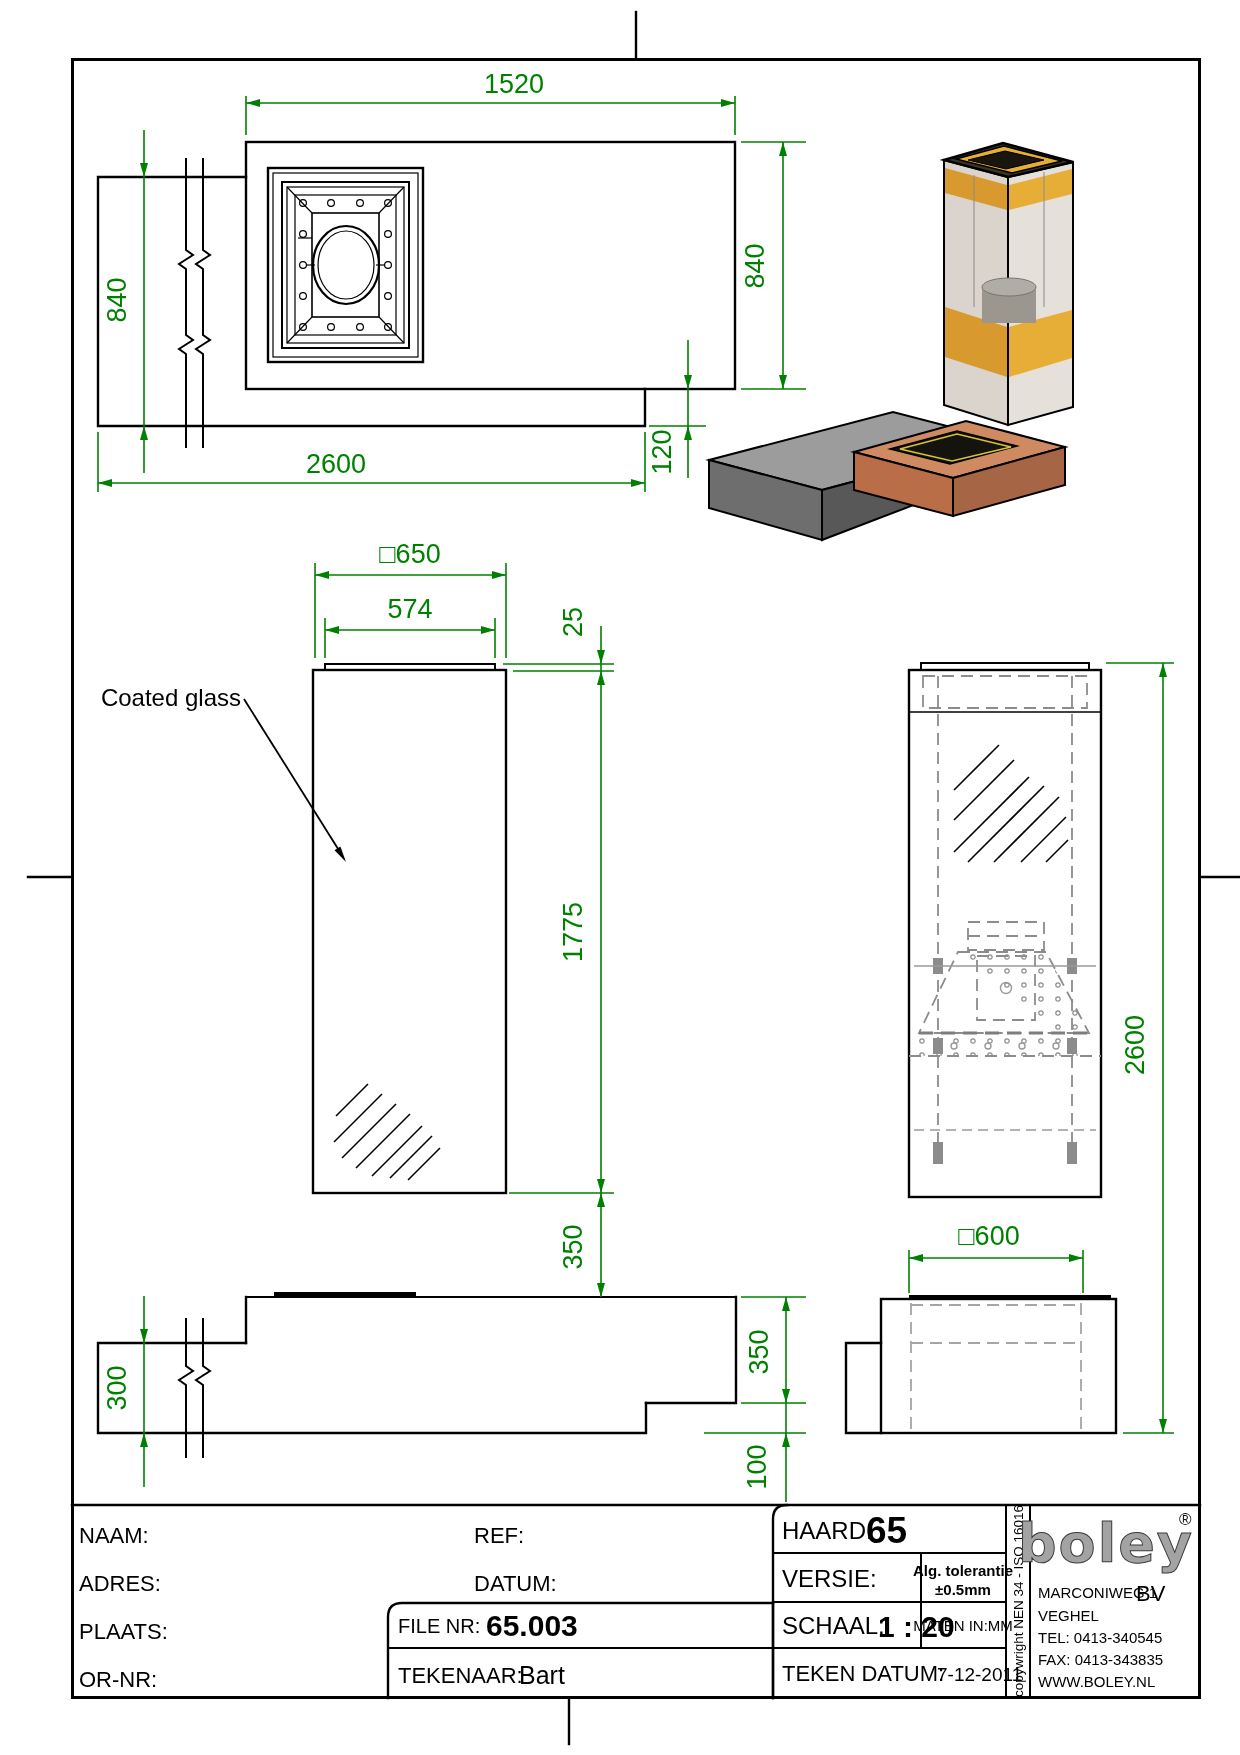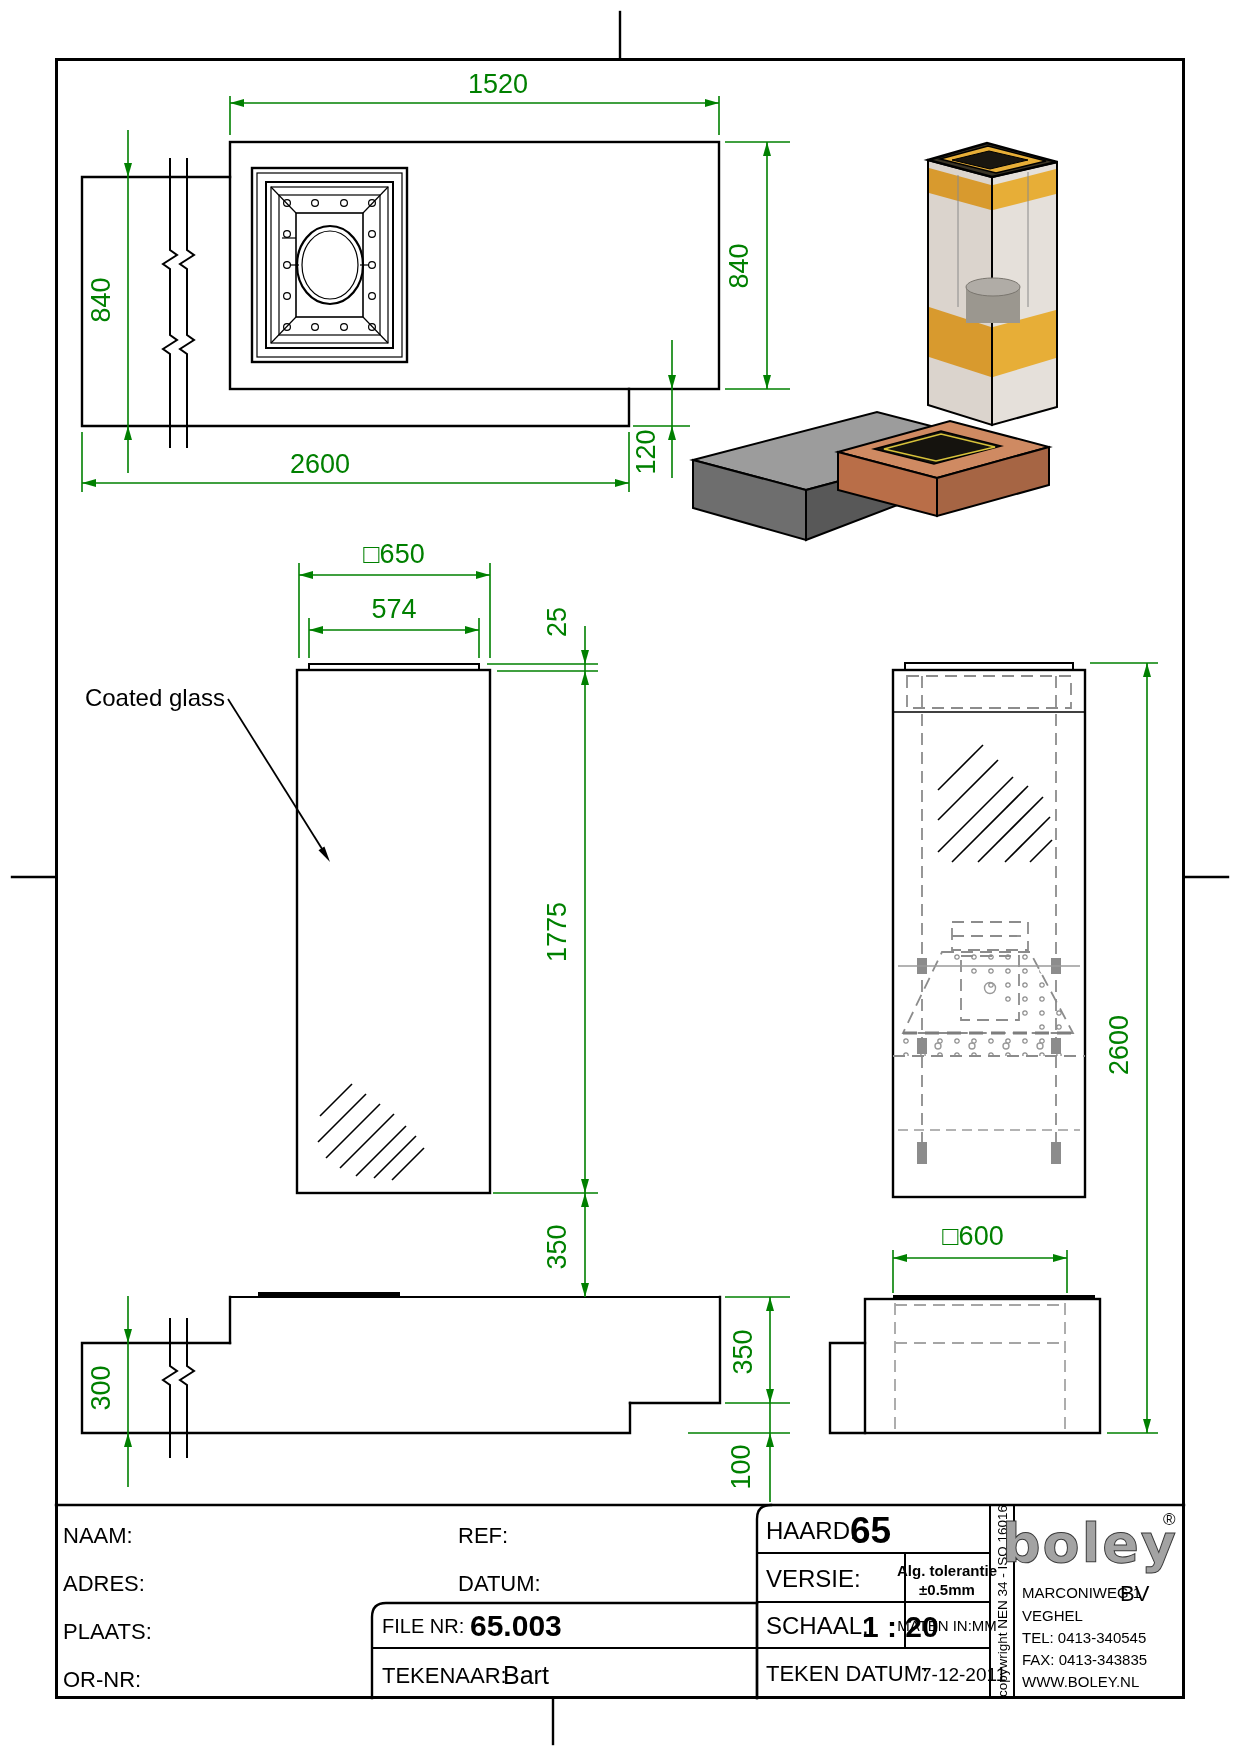--- a/index.html
+++ b/index.html
@@ -1,16 +1,16 @@
 <!DOCTYPE html>
 <html><head>
 <meta charset="utf-8">
 <style>
   html,body{margin:0;padding:0;background:#ffffff;}
-  .page{width:1120px;height:1755px;position:relative;background:#fff;font-family:"Liberation Sans",sans-serif;}
+  .page{width:1120px;height:1755px;position:relative;background:#fff;font-family:"Liberation Sans",sans-serif;padding-left:16px;}
   svg{display:block}
   .ln{stroke:#000;stroke-width:2.4;fill:none;stroke-linecap:square}
   .lnthin{stroke:#000;stroke-width:1.2;fill:none}
   .lnthick{stroke:#000;stroke-width:4;fill:none}
   .dim{stroke:#008000;stroke-width:1.6;fill:none}
   .dimarr{fill:#008000;stroke:none}
   .dimtxt{fill:#008000;font-size:27px;font-family:"Liberation Sans",sans-serif}
   .blktxt{fill:#000;font-size:24px;font-family:"Liberation Sans",sans-serif}
   .hid{stroke:#8c8c8c;stroke-width:1.8;fill:none;stroke-dasharray:12 7}
   .hidthick{stroke:#7d7d7d;stroke-width:3;fill:none;stroke-dasharray:14 8}

